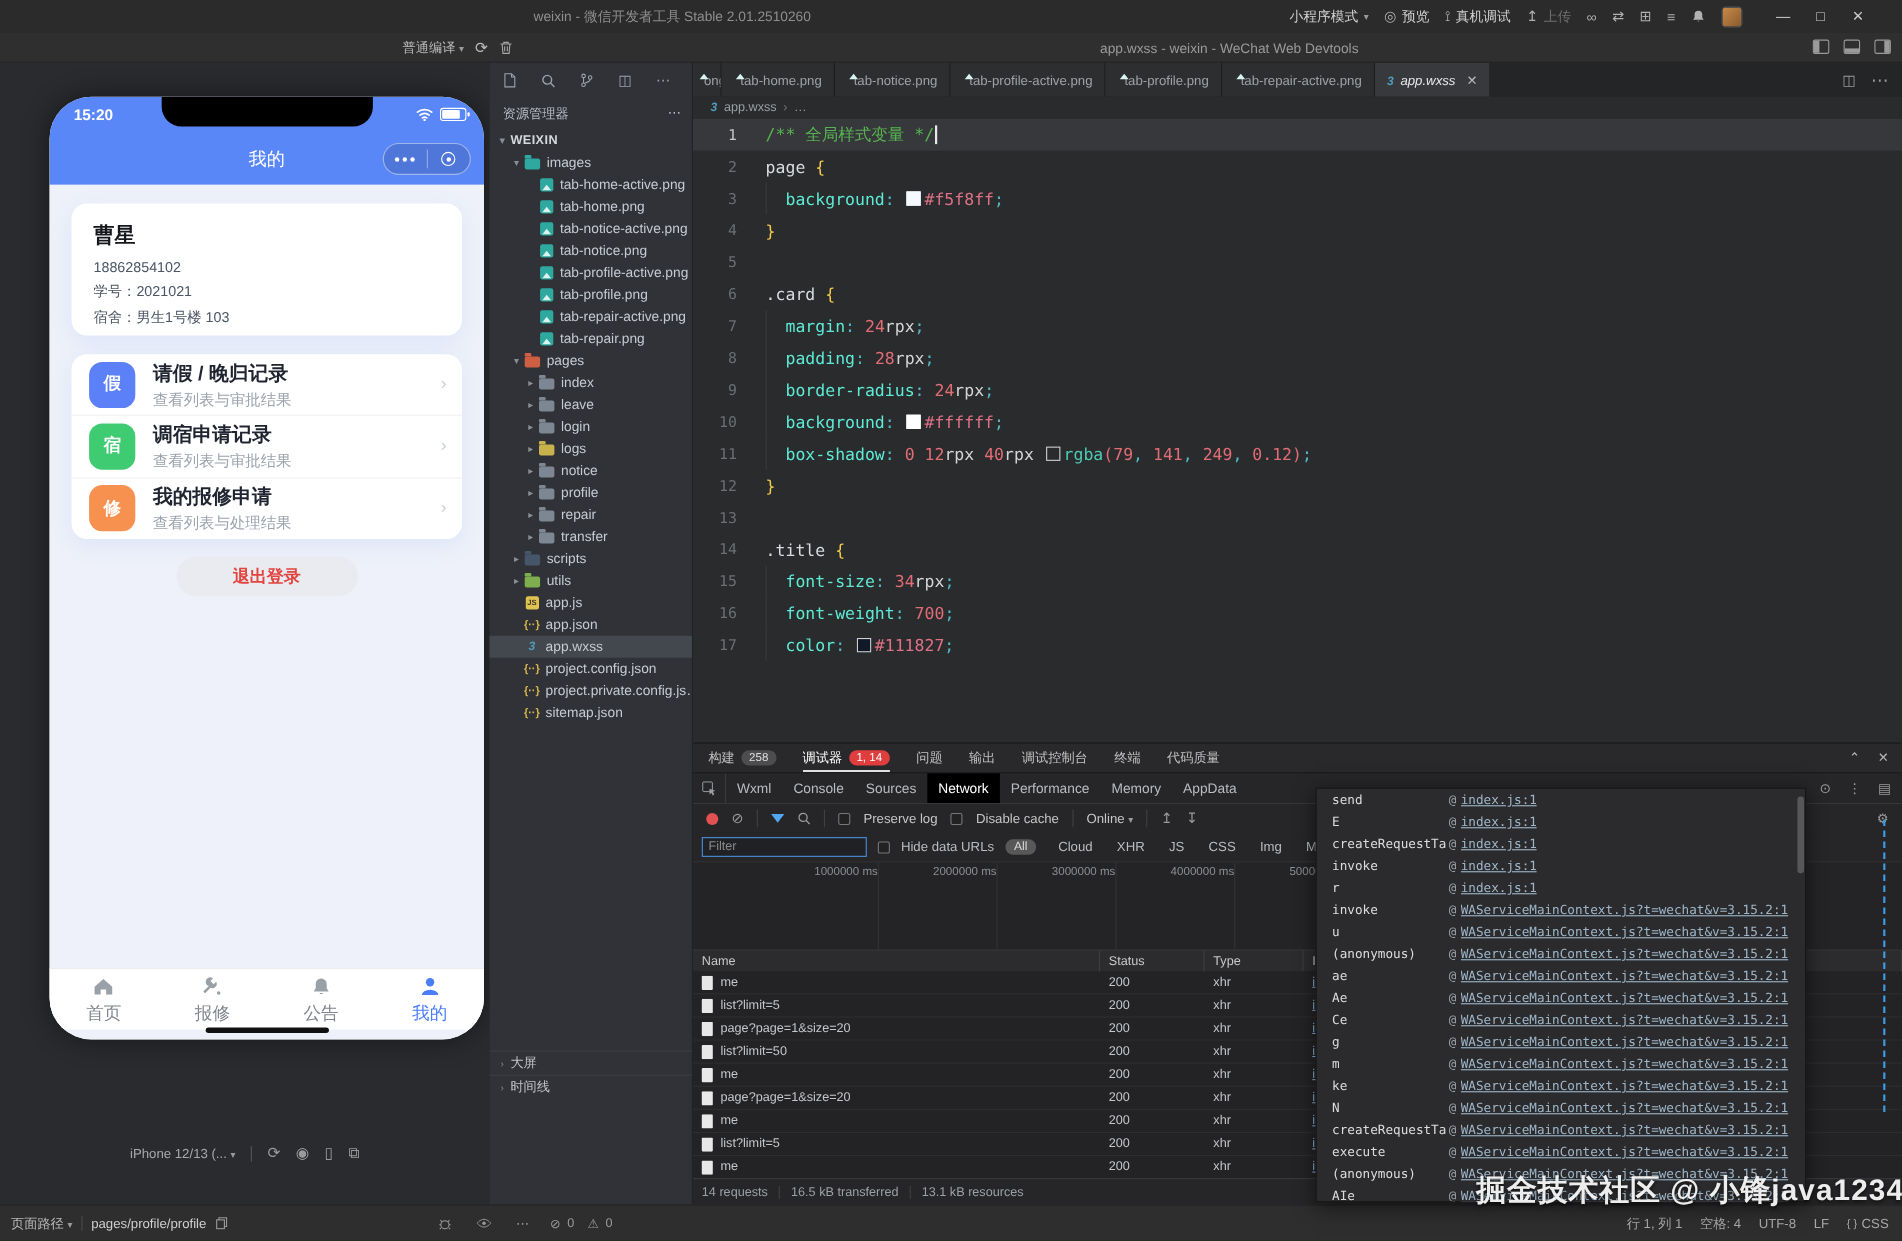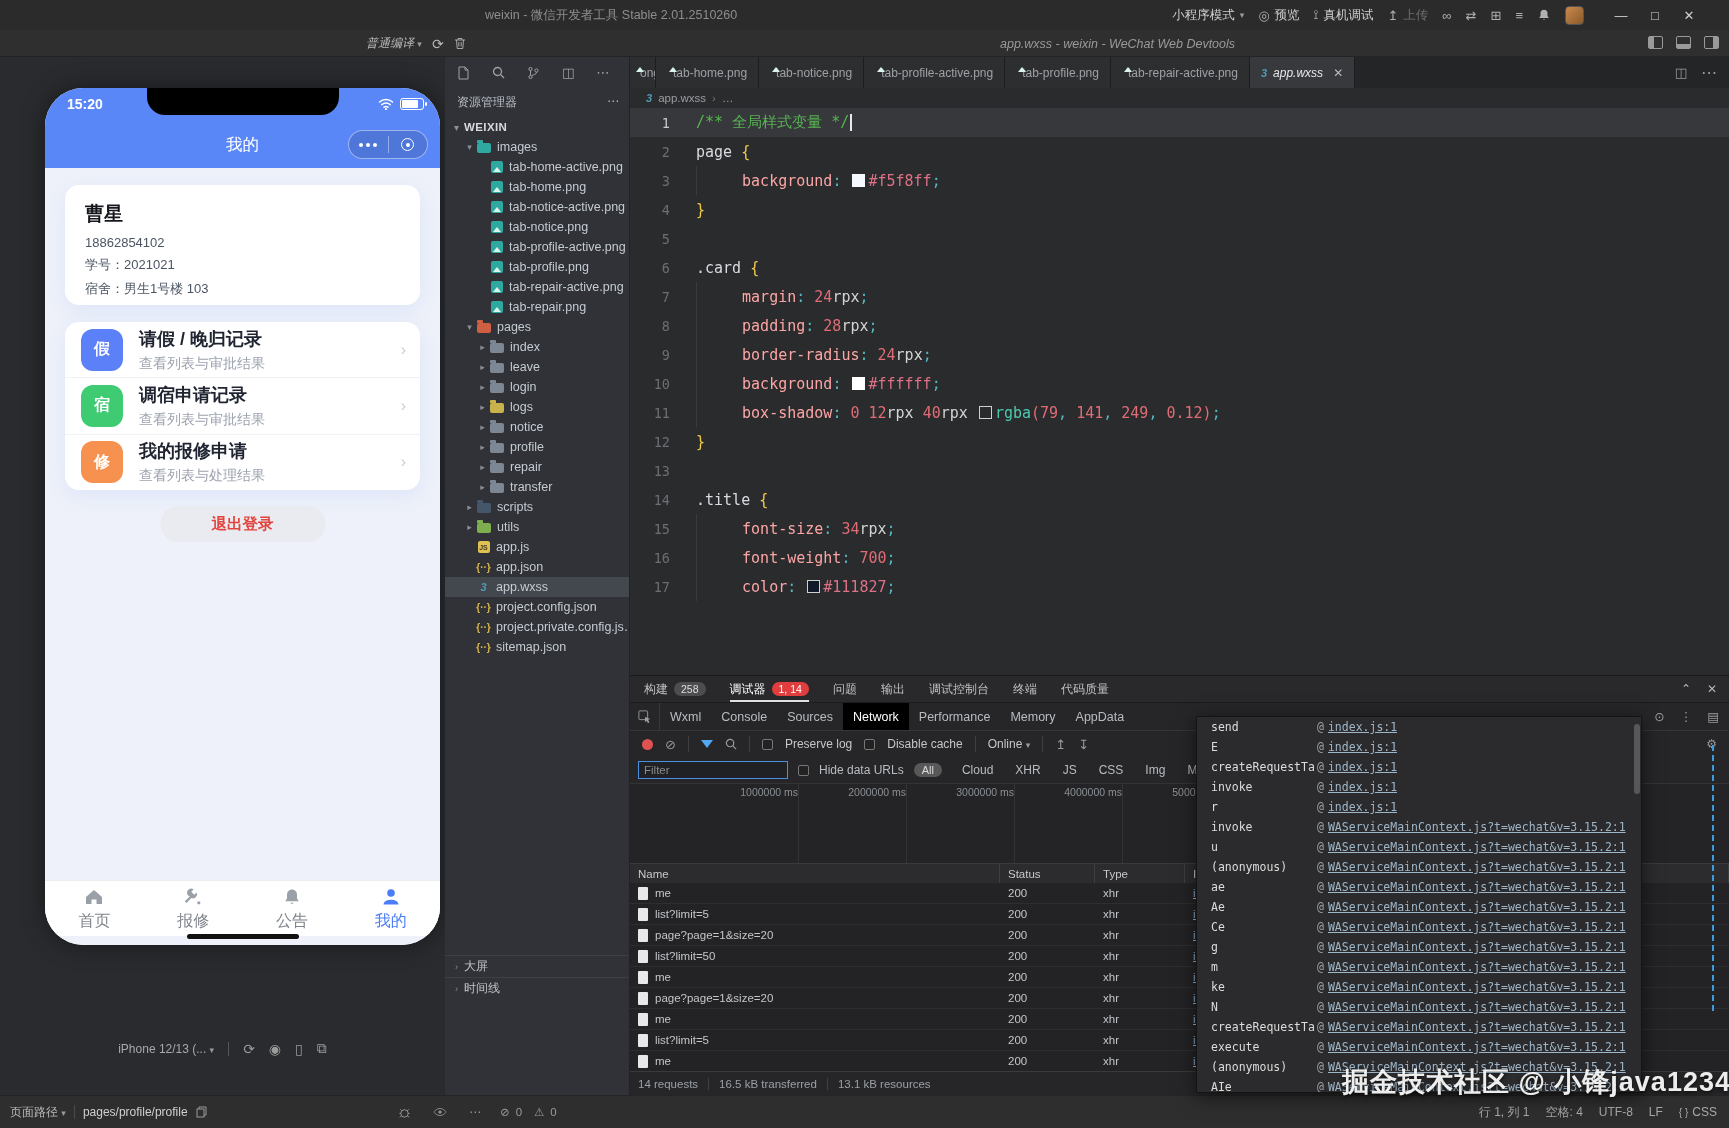--- a/index.html
+++ b/index.html
@@ -17,21 +17,21 @@
   .tb-right { position:absolute; right:0; top:0; height:30px; display:flex; align-items:center; gap:14px; padding-right:23px; }
   .tb-item { display:flex; align-items:center; gap:5px; color:#cfcfcf; font-size:12.5px; }
   .tb-item.disabled { color:#6e6e6e; }
   .tb-ico { color:#b0b0b0; font-size:13px; }
   .caret { font-size:9px; color:#9a9a9a; }
   .avatar { width:19px; height:19px; border-radius:4px; background:linear-gradient(135deg,#c98a4b,#8a5a2b); border:1px solid #555; }
   .winctl { display:flex; gap:0; margin-left:6px; }
   .winctl span { width:34px; text-align:center; font-size:13px; color:#cfcfcf; }
 
   
-  .subbar { position:absolute; left:0; top:30px; width:1729px; height:27px; background:#2f2f2f; border-bottom:1px solid #232323;font-style:italic; }
+  .subbar { position:absolute; left:0; top:30px; width:1729px; height:27px; background:#2f2f2f; border-bottom:1px solid #232323; }
   .compile-group { position:absolute; left:366px; top:0; height:27px; display:flex; align-items:center; gap:10px; font-size:12px; color:#b9b9b9; }
   .doc-title { position:absolute; left:1000px; top:0; height:27px; display:flex; align-items:center; font-size:12.5px; color:#9a9a9a; }
   .panel-toggles { position:absolute; right:10px; top:6px; display:flex; gap:13px; }
   .ptg { width:15px; height:13px; border:1.5px solid #9a9a9a; border-radius:2px; position:relative; }
   .ptg.l::before { content:""; position:absolute; left:0; top:0; bottom:0; width:5px; background:#9a9a9a; }
   .ptg.b::before { content:""; position:absolute; left:0; right:0; bottom:0; height:4px; background:#9a9a9a; }
   .ptg.r::before { content:""; position:absolute; right:0; top:0; bottom:0; width:5px; background:#9a9a9a; }
 
   
   .sim-panel { position:absolute; left:0; top:57px; width:445px; height:1038px; background:#292b2e; }
@@ -107,21 +107,21 @@
   .edtab .x { color:#b9b9b9; margin-left:4px; font-style:normal; font-size:12px; }
   .edtab-right { margin-left:auto; display:flex; align-items:center; gap:14px; padding:0 12px; color:#9a9a9a; }
   .breadcrumb { height:20px; display:flex; align-items:center; gap:6px; font-size:11.5px; color:#9a9ea3; padding-left:16px; background:#2a2b2d; }
   .code { position:relative; font-family:"DejaVu Sans Mono","Liberation Mono",monospace; font-size:15px; }
   .cline { height:29px; display:flex; align-items:center; position:relative; }
   .cline.current { background:#37383b; }
   .gut { width:40px; text-align:right; color:#6b6f73; font-size:13.5px; flex:none; padding-right:0; }
   .ltext { padding-left:26px; white-space:pre; display:flex; align-items:center; }
   .cline.ind .ltext::before { content:""; position:absolute; left:66px; top:0; bottom:0; width:1px; background:#3a3b3e; }
   .tk-cm { color:#57b351; } .tk-sel { color:#d8dce0; } .tk-br { color:#f2c94c; }
-  .tk-prop { color:#fca5a5;margin-left:28px; } .tk-pun { color:#56b6c2; } .tk-num { color:#e06c75; }
+  .tk-prop { color:#5eead4; } .tk-pun { color:#56b6c2; } .tk-num { color:#e06c75; }
   .tk-unit { color:#d4d4d4; } .tk-hex { color:#dd7186; } .tk-fn { color:#4ec9b0; }
   .tk-par { color:#e06c75; } .tk-sp { }
   .swatch { display:inline-block; width:13px; height:13px; margin:0 3px 0 2px; vertical-align:-1px; }
   .cursorbar { display:inline-block; width:1.5px; height:17px; background:#e8e8e8; margin-left:1px; }
 
   
   .dbg { position:absolute; left:630px; top:675px; width:1099px; height:420px; background:#29292b; border-top:1px solid #1a1a1a; }
   .dbg-tabs { height:26px; display:flex; align-items:center; gap:24px; padding-left:14px; font-size:12px; color:#c0c0c0; }
   .dbg-tab { display:flex; align-items:center; gap:6px; height:100%; }
   .dbg-tab.active { color:#fff; box-shadow:inset 0 -2px 0 #e0e0e0; }

